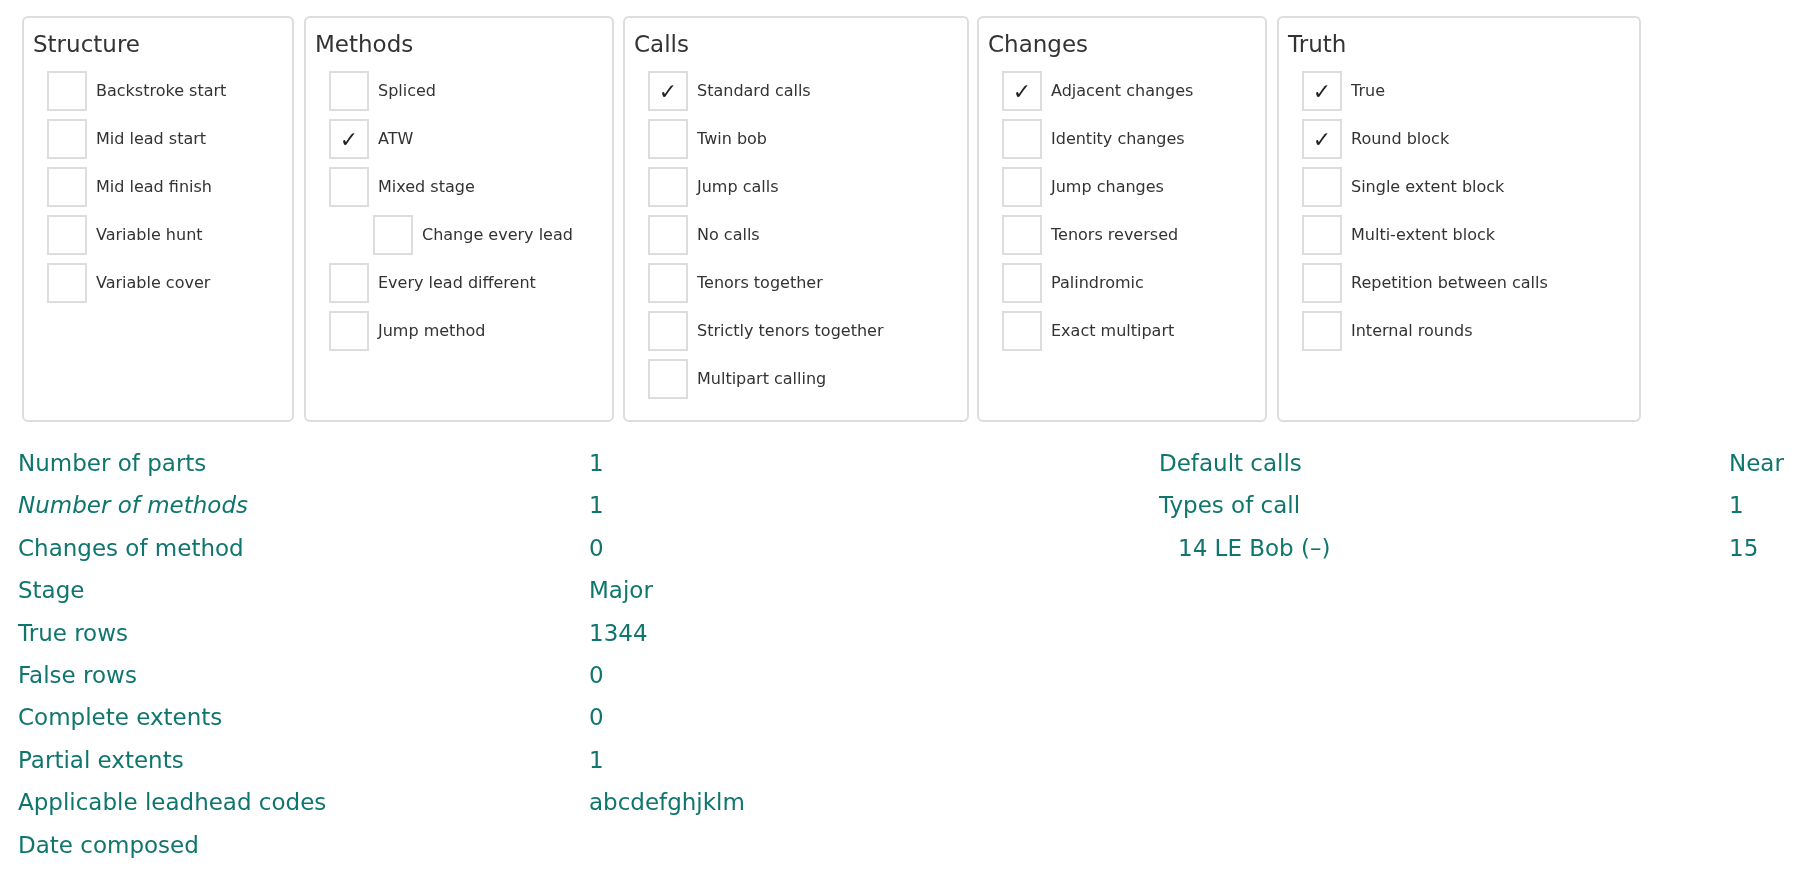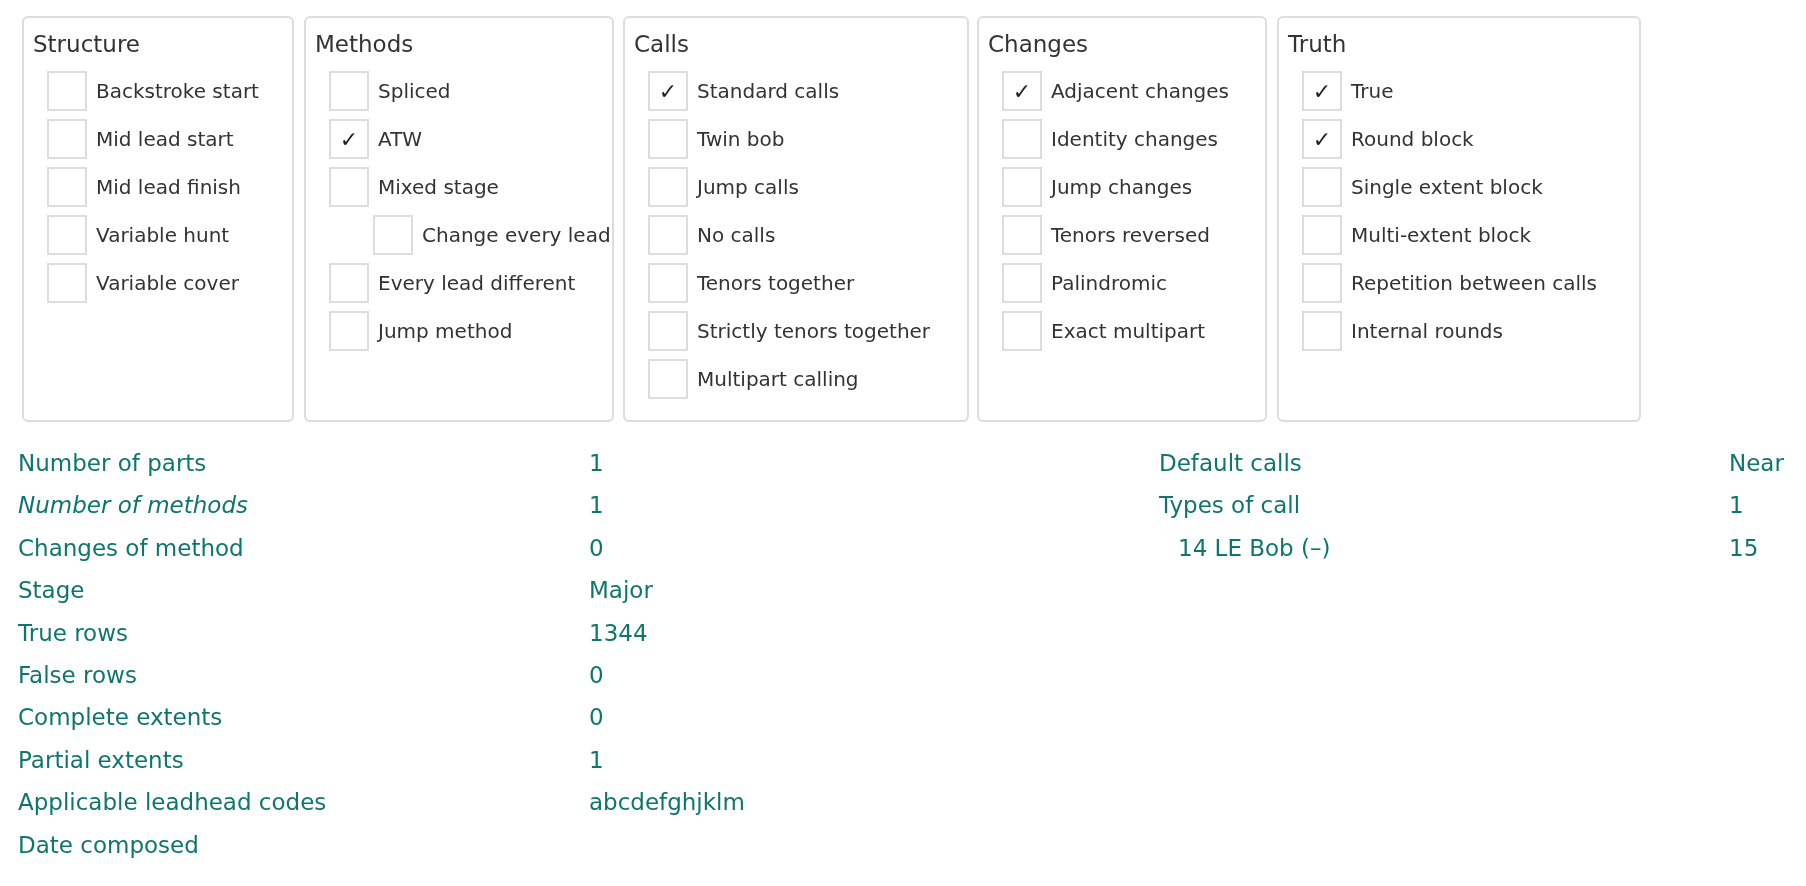--- a/index.html
+++ b/index.html
@@ -52,21 +52,21 @@
     align-items: center;
     justify-content: center;
     font-size: 22px;
     color: #222222;
     flex: 0 0 40px;
   }
   .cb .tick { display: none; }
   .cb.checked .tick { display: block; }
   .opt-label {
     margin-left: 9px;
-    font-size: 20px;
+    font-size: 16px;
     line-height: 30px;
     color: #333333;
   }
   .row {
     position: absolute;
     height: 34px;
     line-height: 34px;
     white-space: nowrap;
     font-size: 23px;
     color: #0f766e;

